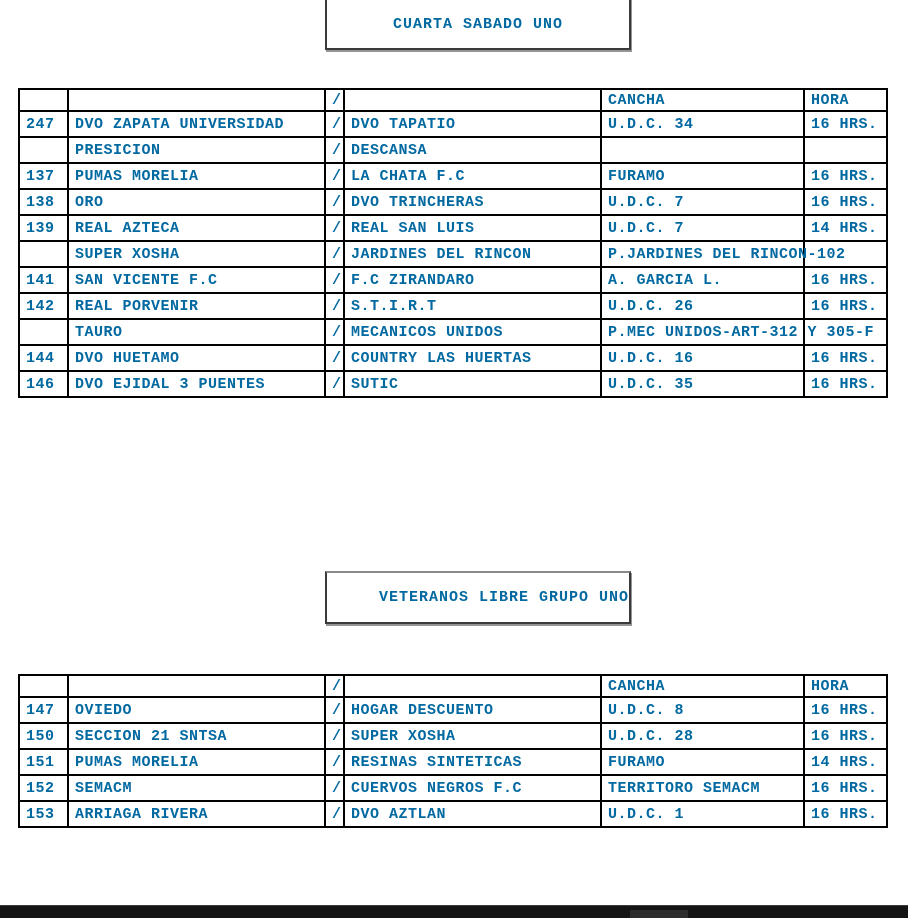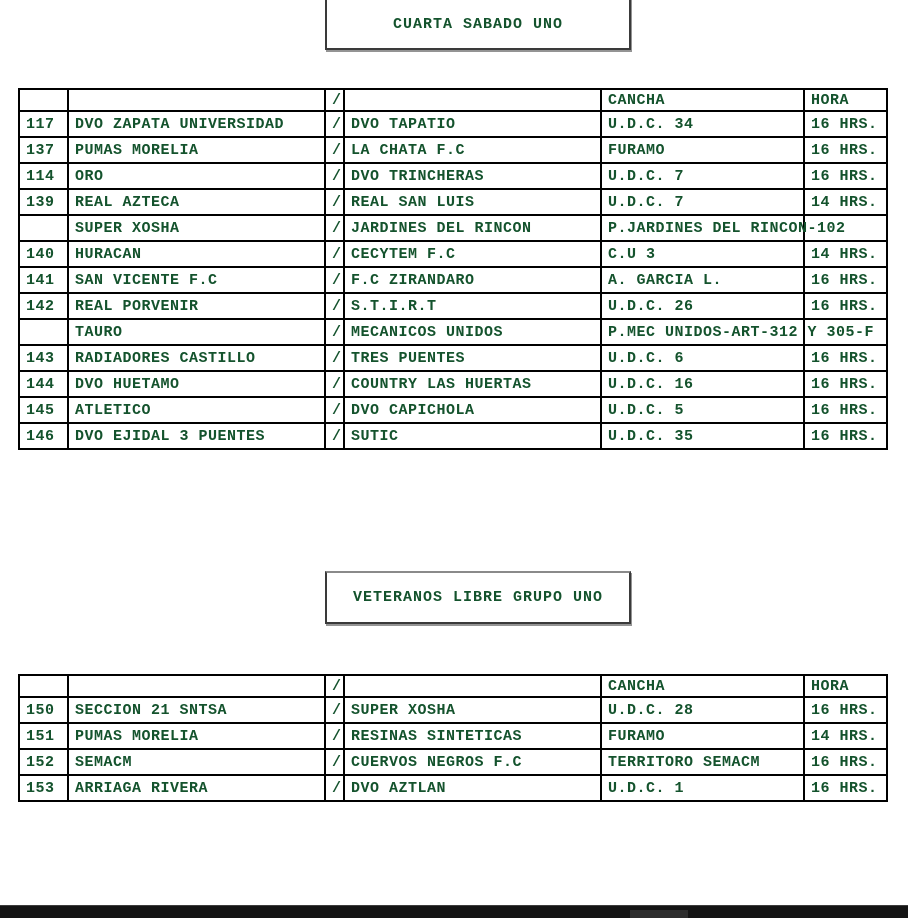--- a/index.html
+++ b/index.html
@@ -1,29 +1,29 @@
 <!DOCTYPE html>
 <html><head>
 <meta charset="utf-8">
 <style>
   html,body{margin:0;padding:0;background:#fff;}
   #screen{
     position:relative;width:908px;height:918px;background:#ffffff;
     overflow:hidden;font-family:"Liberation Mono","DejaVu Sans Mono",monospace;
-    font-weight:bold;color:#14532d;
+    font-weight:bold;color:#0369a1;
   }
   .title-box{
     position:absolute;left:325px;width:302px;background:#fff;
     border:2px solid #3a3a3a;border-top-color:#8a8a8a;
     display:flex;align-items:center;justify-content:center;
     font-size:15px;letter-spacing:1px;white-space:pre;
     box-shadow:1px 2px 0 rgba(60,60,60,0.55);
   }
   #title-box-1{top:-16px;height:48px;padding-top:14px;}
-  #title-box-2{top:571px;height:49px;}
+  #title-box-2{top:571px;height:49px;justify-content:flex-end;}
   table.sched{
     position:absolute;left:18px;width:868px;border-collapse:collapse;
     table-layout:fixed;font-size:15px;letter-spacing:0.5px;
   }
   #table-1{top:88px;}
   #table-2{top:674px;}
   table.sched td,table.sched th{
     border:2px solid #000;padding:0 0 0 6px;text-align:left;
     vertical-align:middle;font-weight:bold;white-space:nowrap;
     overflow:hidden;font-size:15px;
@@ -64,37 +64,45 @@
         <th class="c-num"></th>
         <th class="c-home"></th>
         <th class="c-slash">/</th>
         <th class="c-away"></th>
         <th class="c-cancha">CANCHA</th>
         <th class="c-hora">HORA</th>
       </tr>
     </thead>
     <tbody>
         <tr>
-          <td class="c-num"><span>117</span></td>
+          <td class="c-num"><span>247</span></td>
           <td class="c-home"><span>DVO ZAPATA UNIVERSIDAD</span></td>
           <td class="c-slash"><span>/</span></td>
           <td class="c-away"><span>DVO TAPATIO</span></td>
           <td class="c-cancha"><span>U.D.C. 34</span></td>
           <td class="c-hora"><span>16 HRS.</span></td>
         </tr>
         <tr>
+          <td class="c-num"><span></span></td>
+          <td class="c-home"><span>PRESICION</span></td>
+          <td class="c-slash"><span>/</span></td>
+          <td class="c-away"><span>DESCANSA</span></td>
+          <td class="c-cancha"><span></span></td>
+          <td class="c-hora"><span></span></td>
+        </tr>
+        <tr>
           <td class="c-num"><span>137</span></td>
           <td class="c-home"><span>PUMAS MORELIA</span></td>
           <td class="c-slash"><span>/</span></td>
           <td class="c-away"><span>LA CHATA F.C</span></td>
           <td class="c-cancha"><span>FURAMO</span></td>
           <td class="c-hora"><span>16 HRS.</span></td>
         </tr>
         <tr>
-          <td class="c-num"><span>114</span></td>
+          <td class="c-num"><span>138</span></td>
           <td class="c-home"><span>ORO</span></td>
           <td class="c-slash"><span>/</span></td>
           <td class="c-away"><span>DVO TRINCHERAS</span></td>
           <td class="c-cancha"><span>U.D.C. 7</span></td>
           <td class="c-hora"><span>16 HRS.</span></td>
         </tr>
         <tr>
           <td class="c-num"><span>139</span></td>
           <td class="c-home"><span>REAL AZTECA</span></td>
           <td class="c-slash"><span>/</span></td>
@@ -104,28 +112,20 @@
         </tr>
         <tr>
           <td class="c-num"><span></span></td>
           <td class="c-home"><span>SUPER XOSHA</span></td>
           <td class="c-slash"><span>/</span></td>
           <td class="c-away"><span>JARDINES DEL RINCON</span></td>
           <td class="c-cancha overflow"><span>P.JARDINES DEL RINCON-102</span></td>
           <td class="c-hora"><span></span></td>
         </tr>
         <tr>
-          <td class="c-num"><span>140</span></td>
-          <td class="c-home"><span>HURACAN</span></td>
-          <td class="c-slash"><span>/</span></td>
-          <td class="c-away"><span>CECYTEM F.C</span></td>
-          <td class="c-cancha"><span>C.U 3</span></td>
-          <td class="c-hora"><span>14 HRS.</span></td>
-        </tr>
-        <tr>
           <td class="c-num"><span>141</span></td>
           <td class="c-home"><span>SAN VICENTE F.C</span></td>
           <td class="c-slash"><span>/</span></td>
           <td class="c-away"><span>F.C ZIRANDARO</span></td>
           <td class="c-cancha"><span>A. GARCIA L.</span></td>
           <td class="c-hora"><span>16 HRS.</span></td>
         </tr>
         <tr>
           <td class="c-num"><span>142</span></td>
           <td class="c-home"><span>REAL PORVENIR</span></td>
@@ -136,41 +136,25 @@
         </tr>
         <tr>
           <td class="c-num"><span></span></td>
           <td class="c-home"><span>TAURO</span></td>
           <td class="c-slash"><span>/</span></td>
           <td class="c-away"><span>MECANICOS UNIDOS</span></td>
           <td class="c-cancha overflow"><span>P.MEC UNIDOS-ART-312 Y 305-F</span></td>
           <td class="c-hora"><span></span></td>
         </tr>
         <tr>
-          <td class="c-num"><span>143</span></td>
-          <td class="c-home"><span>RADIADORES CASTILLO</span></td>
-          <td class="c-slash"><span>/</span></td>
-          <td class="c-away"><span>TRES PUENTES</span></td>
-          <td class="c-cancha"><span>U.D.C. 6</span></td>
-          <td class="c-hora"><span>16 HRS.</span></td>
-        </tr>
-        <tr>
           <td class="c-num"><span>144</span></td>
           <td class="c-home"><span>DVO HUETAMO</span></td>
           <td class="c-slash"><span>/</span></td>
           <td class="c-away"><span>COUNTRY LAS HUERTAS</span></td>
           <td class="c-cancha"><span>U.D.C. 16</span></td>
-          <td class="c-hora"><span>16 HRS.</span></td>
-        </tr>
-        <tr>
-          <td class="c-num"><span>145</span></td>
-          <td class="c-home"><span>ATLETICO</span></td>
-          <td class="c-slash"><span>/</span></td>
-          <td class="c-away"><span>DVO CAPICHOLA</span></td>
-          <td class="c-cancha"><span>U.D.C. 5</span></td>
           <td class="c-hora"><span>16 HRS.</span></td>
         </tr>
         <tr>
           <td class="c-num"><span>146</span></td>
           <td class="c-home"><span>DVO EJIDAL 3 PUENTES</span></td>
           <td class="c-slash"><span>/</span></td>
           <td class="c-away"><span>SUTIC</span></td>
           <td class="c-cancha"><span>U.D.C. 35</span></td>
           <td class="c-hora"><span>16 HRS.</span></td>
         </tr>
@@ -195,20 +179,28 @@
         <th class="c-num"></th>
         <th class="c-home"></th>
         <th class="c-slash">/</th>
         <th class="c-away"></th>
         <th class="c-cancha">CANCHA</th>
         <th class="c-hora">HORA</th>
       </tr>
     </thead>
     <tbody>
         <tr>
+          <td class="c-num"><span>147</span></td>
+          <td class="c-home"><span>OVIEDO</span></td>
+          <td class="c-slash"><span>/</span></td>
+          <td class="c-away"><span>HOGAR DESCUENTO</span></td>
+          <td class="c-cancha"><span>U.D.C. 8</span></td>
+          <td class="c-hora"><span>16 HRS.</span></td>
+        </tr>
+        <tr>
           <td class="c-num"><span>150</span></td>
           <td class="c-home"><span>SECCION 21 SNTSA</span></td>
           <td class="c-slash"><span>/</span></td>
           <td class="c-away"><span>SUPER XOSHA</span></td>
           <td class="c-cancha"><span>U.D.C. 28</span></td>
           <td class="c-hora"><span>16 HRS.</span></td>
         </tr>
         <tr>
           <td class="c-num"><span>151</span></td>
           <td class="c-home"><span>PUMAS MORELIA</span></td>

